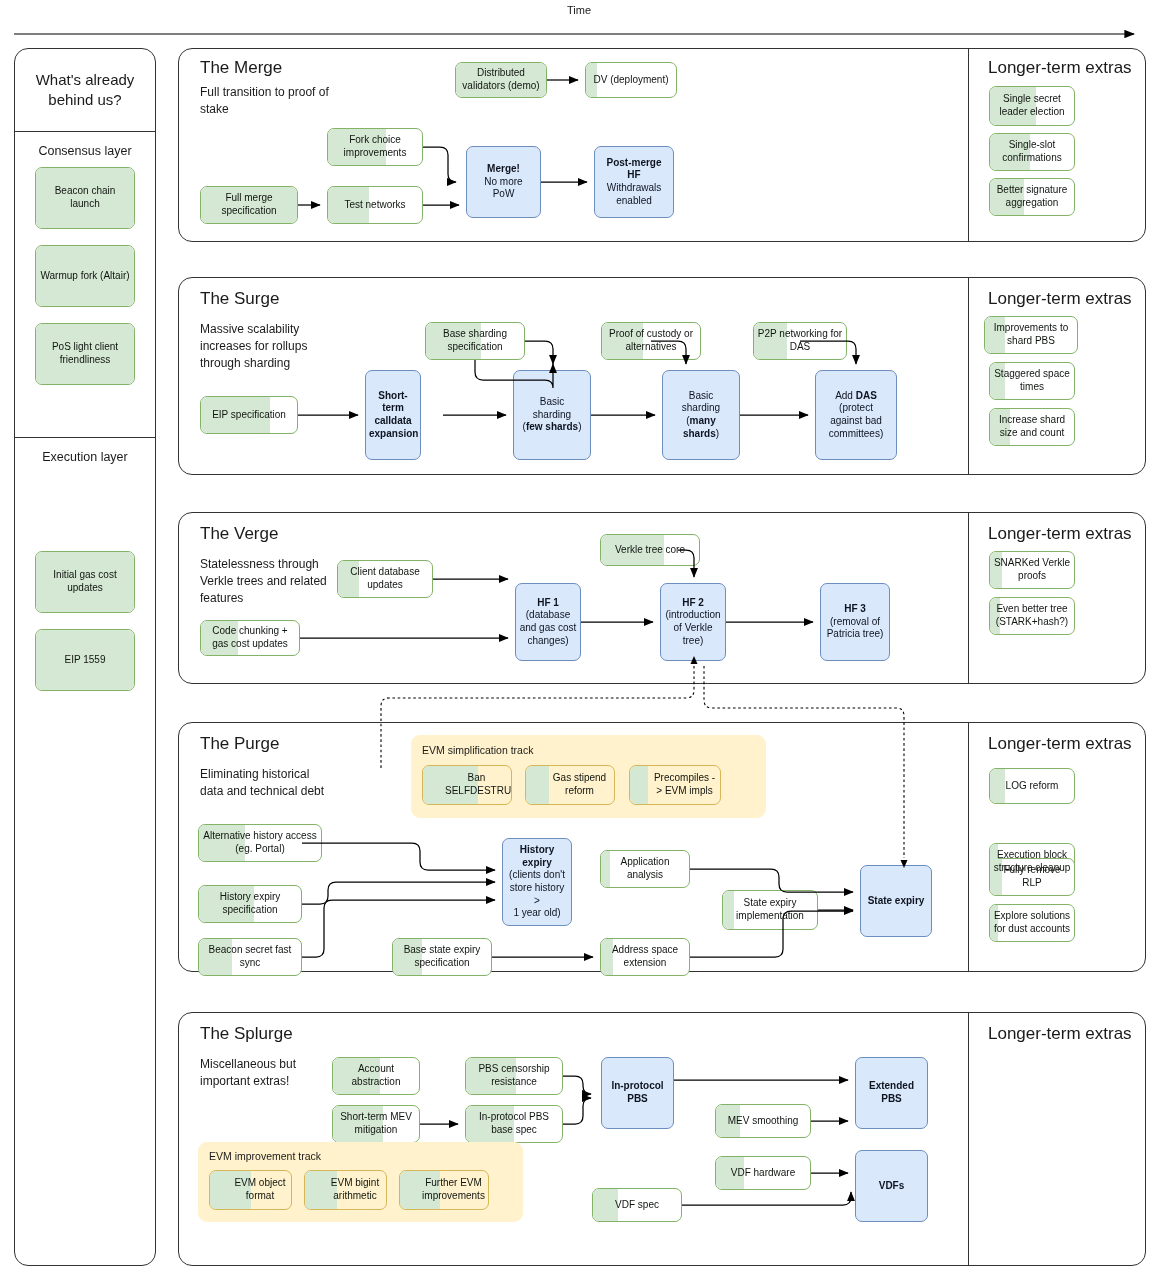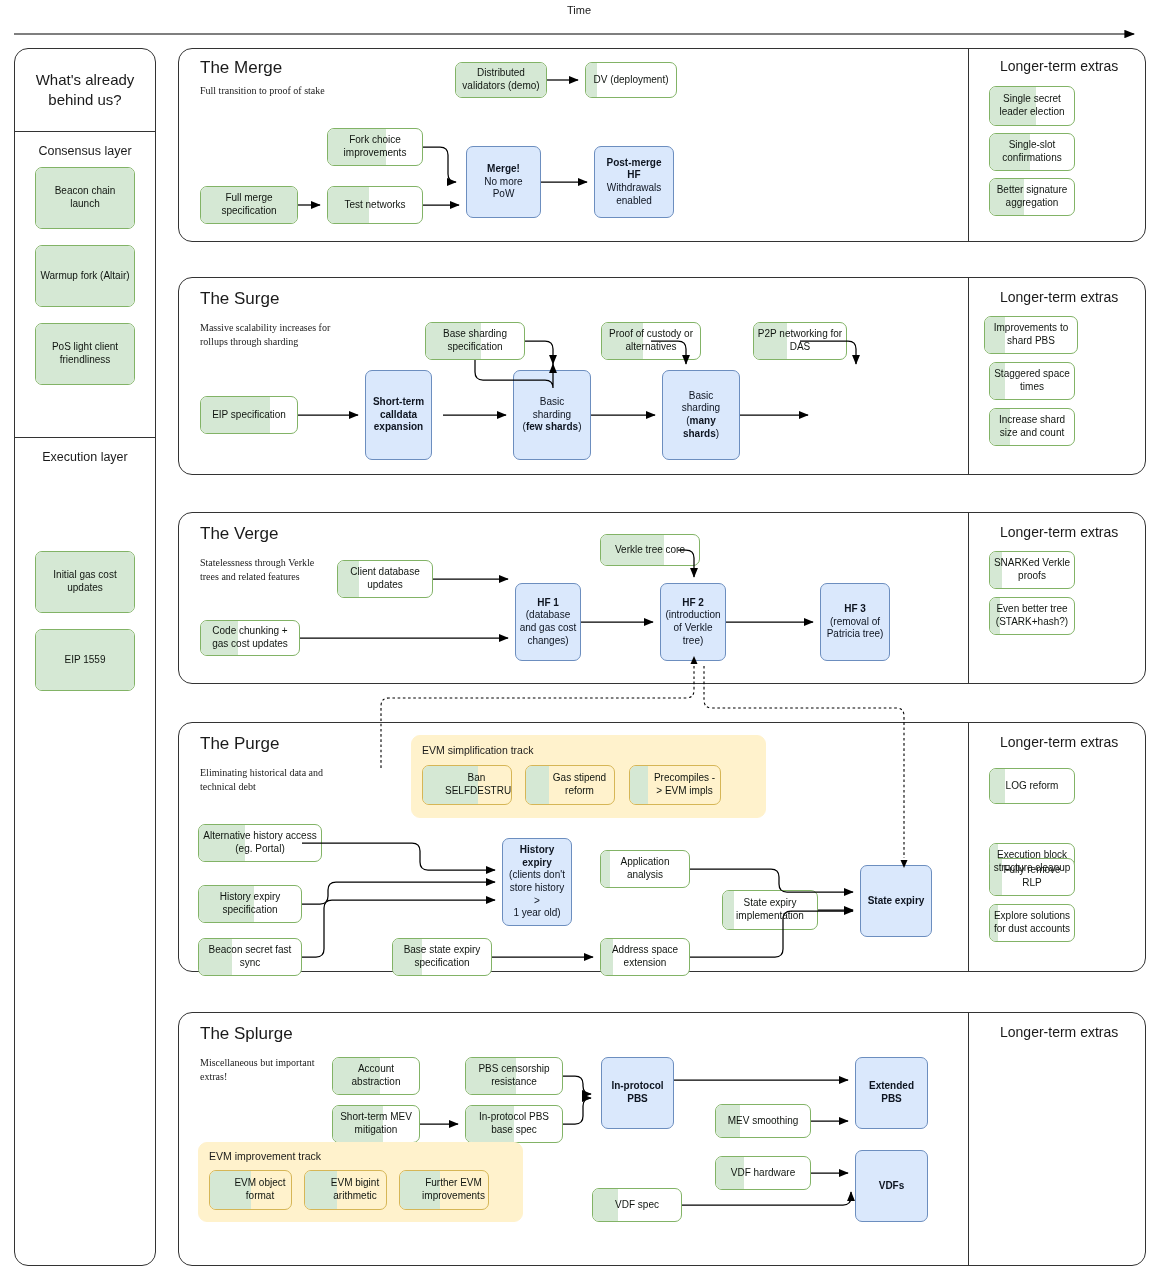--- a/index.html
+++ b/index.html
@@ -35,22 +35,22 @@
     position:absolute;left:0;width:100%;text-align:center;
     font-size:12.5px;color:#1a1a1a;
   }
 
   
   .section{
     position:absolute;border:1.2px solid #333;border-radius:14px;background:#fff;
   }
   .sec-vline{position:absolute;top:0;bottom:0;width:0;border-left:1.2px solid #333;}
   .sec-title{position:absolute;font-size:17px;color:#1a1a1a;white-space:nowrap;}
-  .sec-sub{position:absolute;font-size:10px;line-height:1.42;color:#1a1a1a;font-family:Liberation Serif, serif;}
-  .extras-title{position:absolute;font-size:14px;color:#1a1a1a;white-space:nowrap;margin-left:12px;}
+  .sec-sub{position:absolute;font-size:12px;line-height:1.42;color:#1a1a1a;}
+  .extras-title{position:absolute;font-size:17px;color:#1a1a1a;white-space:nowrap;}
 
   
   .node{
     position:absolute;box-sizing:border-box;
     border:1.1px solid #4f5d4f;border-radius:7px;
     display:flex;align-items:center;justify-content:center;text-align:center;
     font-size:10px;line-height:1.26;color:#101510;
     padding:2px 3px;overflow:hidden;background:#ffffff;
   }
   .node .lbl{position:relative;z-index:2;width:100%;}
@@ -192,28 +192,31 @@
       <span class="lbl">Proof of custody or alternatives</span>
     </div>
   <div class="node green abs" style="left:753px;top:322px;width:94px;height:38px">
     <span class="fill" style="width:36%"></span>
       <span class="lbl">P2P networking for DAS</span>
     </div>
   <div class="node green abs" style="left:200px;top:396px;width:98px;height:38px">
     <span class="fill" style="width:72%"></span>
       <span class="lbl">EIP specification</span>
     </div>
-  <div class="node blue abs" style="left:365px;top:370px;width:67px;height:90px">
+  <div class="node blue abs" style="left:365px;top:370px;width:56px;height:90px">
     <span class="lbl"><b>Short-term<br>calldata<br>expansion</b></span>
     </div>
   <div class="node blue abs" style="left:513px;top:370px;width:78px;height:90px">
     <span class="lbl">Basic<br>sharding<br>(<b>few shards</b>)</span>
     </div>
   <div class="node blue abs" style="left:662px;top:370px;width:78px;height:90px">
     <span class="lbl">Basic<br>sharding<br>(<b>many<br>shards</b>)</span>
+    </div>
+  <div class="node blue abs" style="left:815px;top:370px;width:82px;height:90px">
+    <span class="lbl">Add <b>DAS</b><br>(protect<br>against bad<br>committees)</span>
     </div>
 
   <div class="node green abs" style="left:984px;top:316px;width:94px;height:38px">
     <span class="fill" style="width:22%"></span>
       <span class="lbl">Improvements to shard PBS</span>
     </div>
   <div class="node green abs" style="left:989px;top:362px;width:86px;height:38px">
     <span class="fill" style="width:18%"></span>
       <span class="lbl">Staggered space times</span>
     </div>

